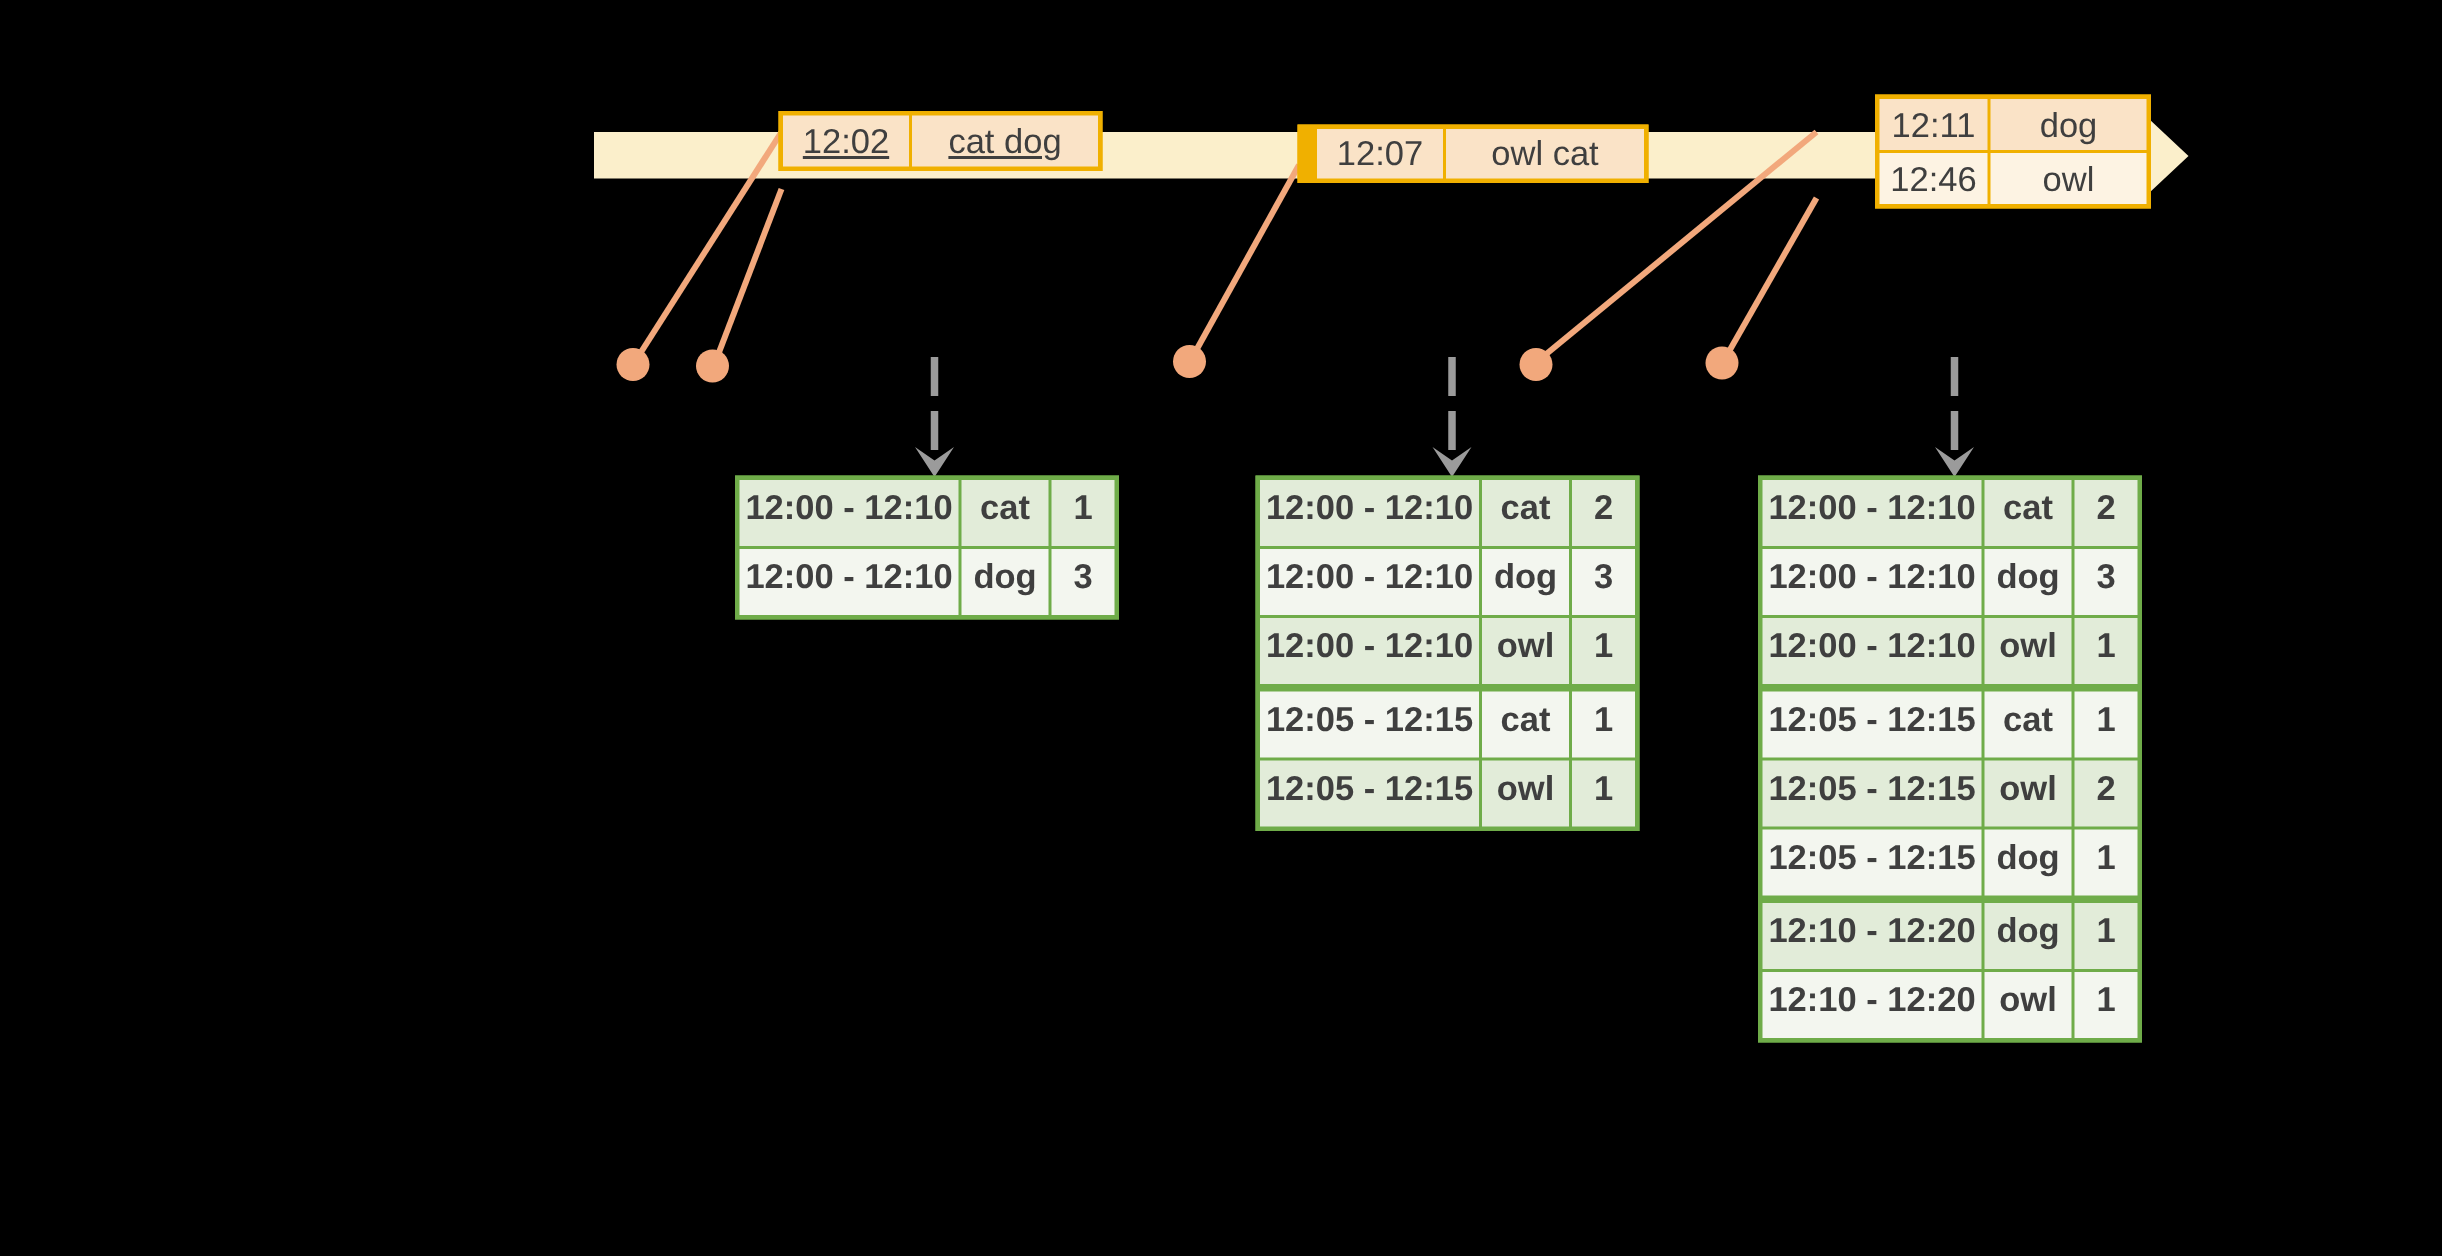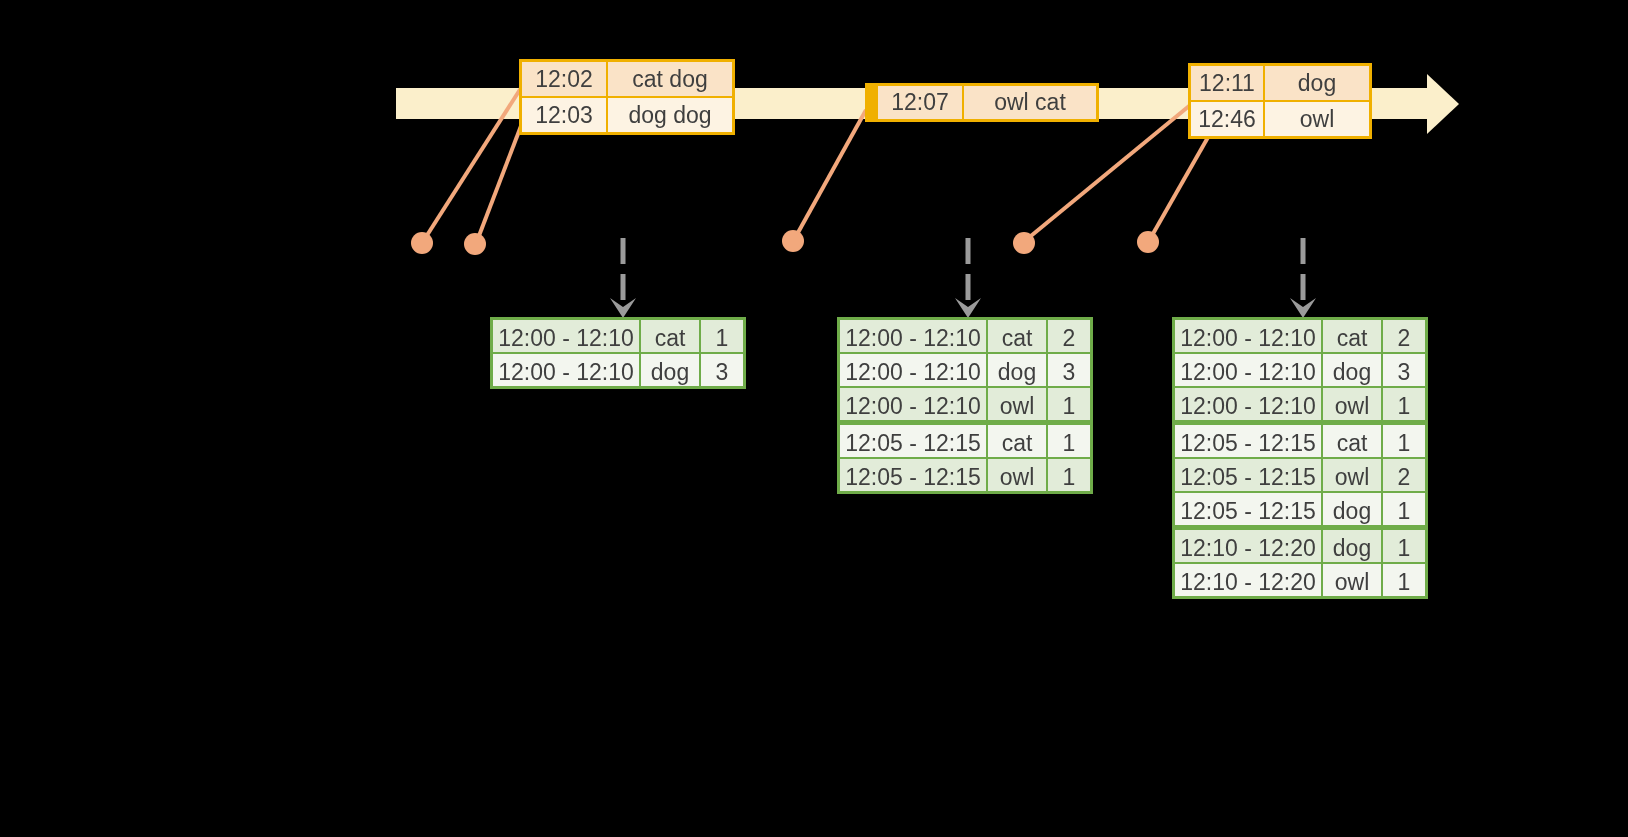--- a/index.html
+++ b/index.html
@@ -22,21 +22,21 @@
   #ebox-2 .ecell{height:33px;line-height:33px;}
   #ebox-3 .etime{width:72px;} #ebox-3 .ewords{width:104px;}
   
   .dot{position:absolute;width:22px;height:22px;border-radius:50%;background:#F2A87C;z-index:2;}
   
   #overlay{position:absolute;left:0;top:0;z-index:1;}
   
   .gtable{position:absolute;background:#6FAC49;border:3px solid #6FAC49;display:flex;flex-direction:column;gap:2px;z-index:3;}
   .grow{display:flex;gap:2px;}
   .grow.gs{margin-top:3px;}
-  .gcell{height:32px;line-height:36px;text-align:center;font-size:23px;}
+  .gcell{height:44px;line-height:36px;text-align:center;font-size:23px;font-weight:bold;}
   .gcell.time{width:146px;}
   .gcell.word{width:58px;}
   .gcell.count{width:42px;}
   .grow.a .gcell{background:#E2ECD9;}
   .grow.b .gcell{background:#F3F6EF;}
   #table-1{left:490px;top:317px;}
   #table-2{left:837px;top:317px;}
   #table-3{left:1172px;top:317px;}
 </style>
 </head>
@@ -66,39 +66,35 @@
       <polygon points="1290,298 1303,318 1316,298 1303,307"></polygon>
     </g>
   </svg>
 
   <div class="dot" style="left:411px;top:232px;"></div>
   <div class="dot" style="left:464px;top:233px;"></div>
   <div class="dot" style="left:782px;top:230px;"></div>
   <div class="dot" style="left:1013px;top:232px;"></div>
   <div class="dot" style="left:1137px;top:231px;"></div>
 
-  <div id="ebox-1" class="ebox" style="left:519px;top:59px;">
+  <div id="ebox-1" class="ebox" style="left:519px;top:74px;text-decoration:underline;">
     <div class="erow">
       <div class="ecell etime">12:02</div>
       <div class="ecell ewords">cat dog</div>
-    </div>
-    <div class="erow">
-      <div class="ecell etime">12:03</div>
-      <div class="ecell ewords">dog dog</div>
     </div>
   </div>
 
   <div id="ebox-2" class="ebox" style="left:865px;top:83px;padding-left:10px;">
     <div class="erow">
       <div class="ecell etime">12:07</div>
       <div class="ecell ewords">owl cat</div>
     </div>
   </div>
 
-  <div id="ebox-3" class="ebox" style="left:1188px;top:63px;">
+  <div id="ebox-3" class="ebox" style="left:1250px;top:63px;">
     <div class="erow">
       <div class="ecell etime">12:11</div>
       <div class="ecell ewords">dog</div>
     </div>
     <div class="erow">
       <div class="ecell etime">12:46</div>
       <div class="ecell ewords">owl</div>
     </div>
   </div>
 

